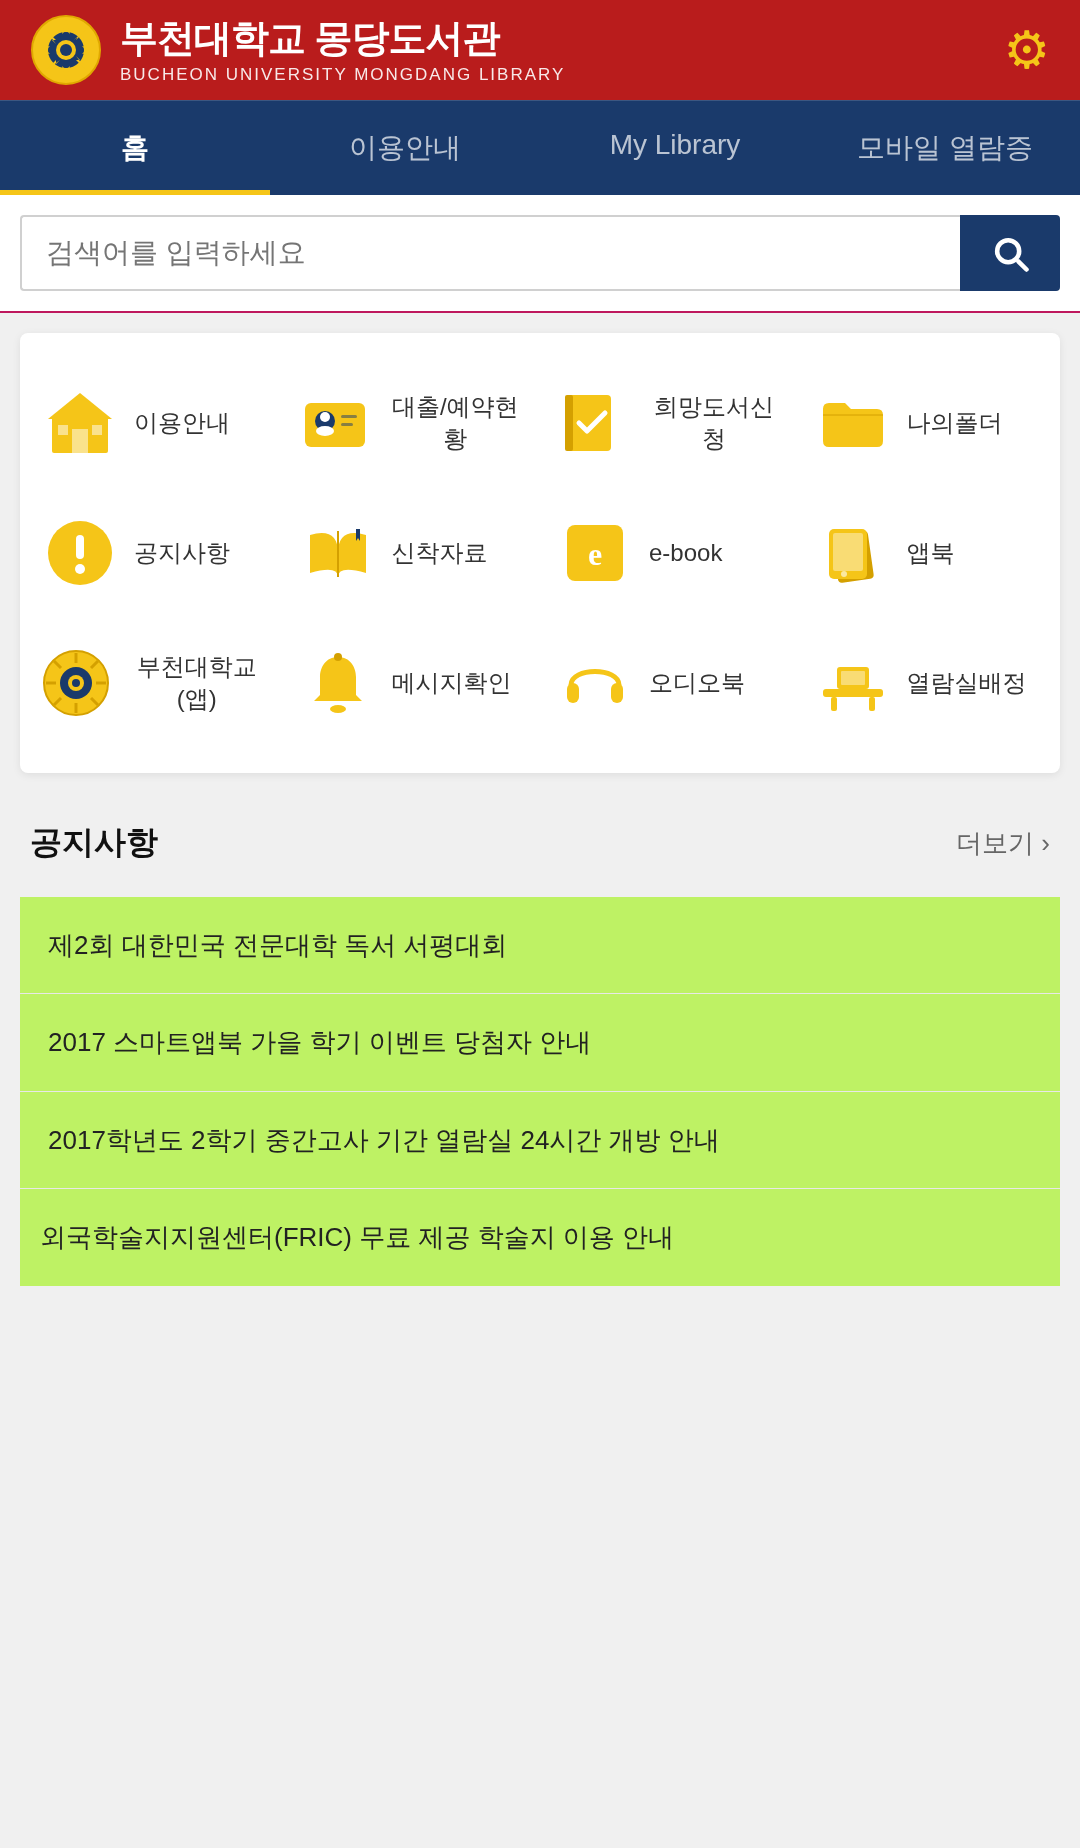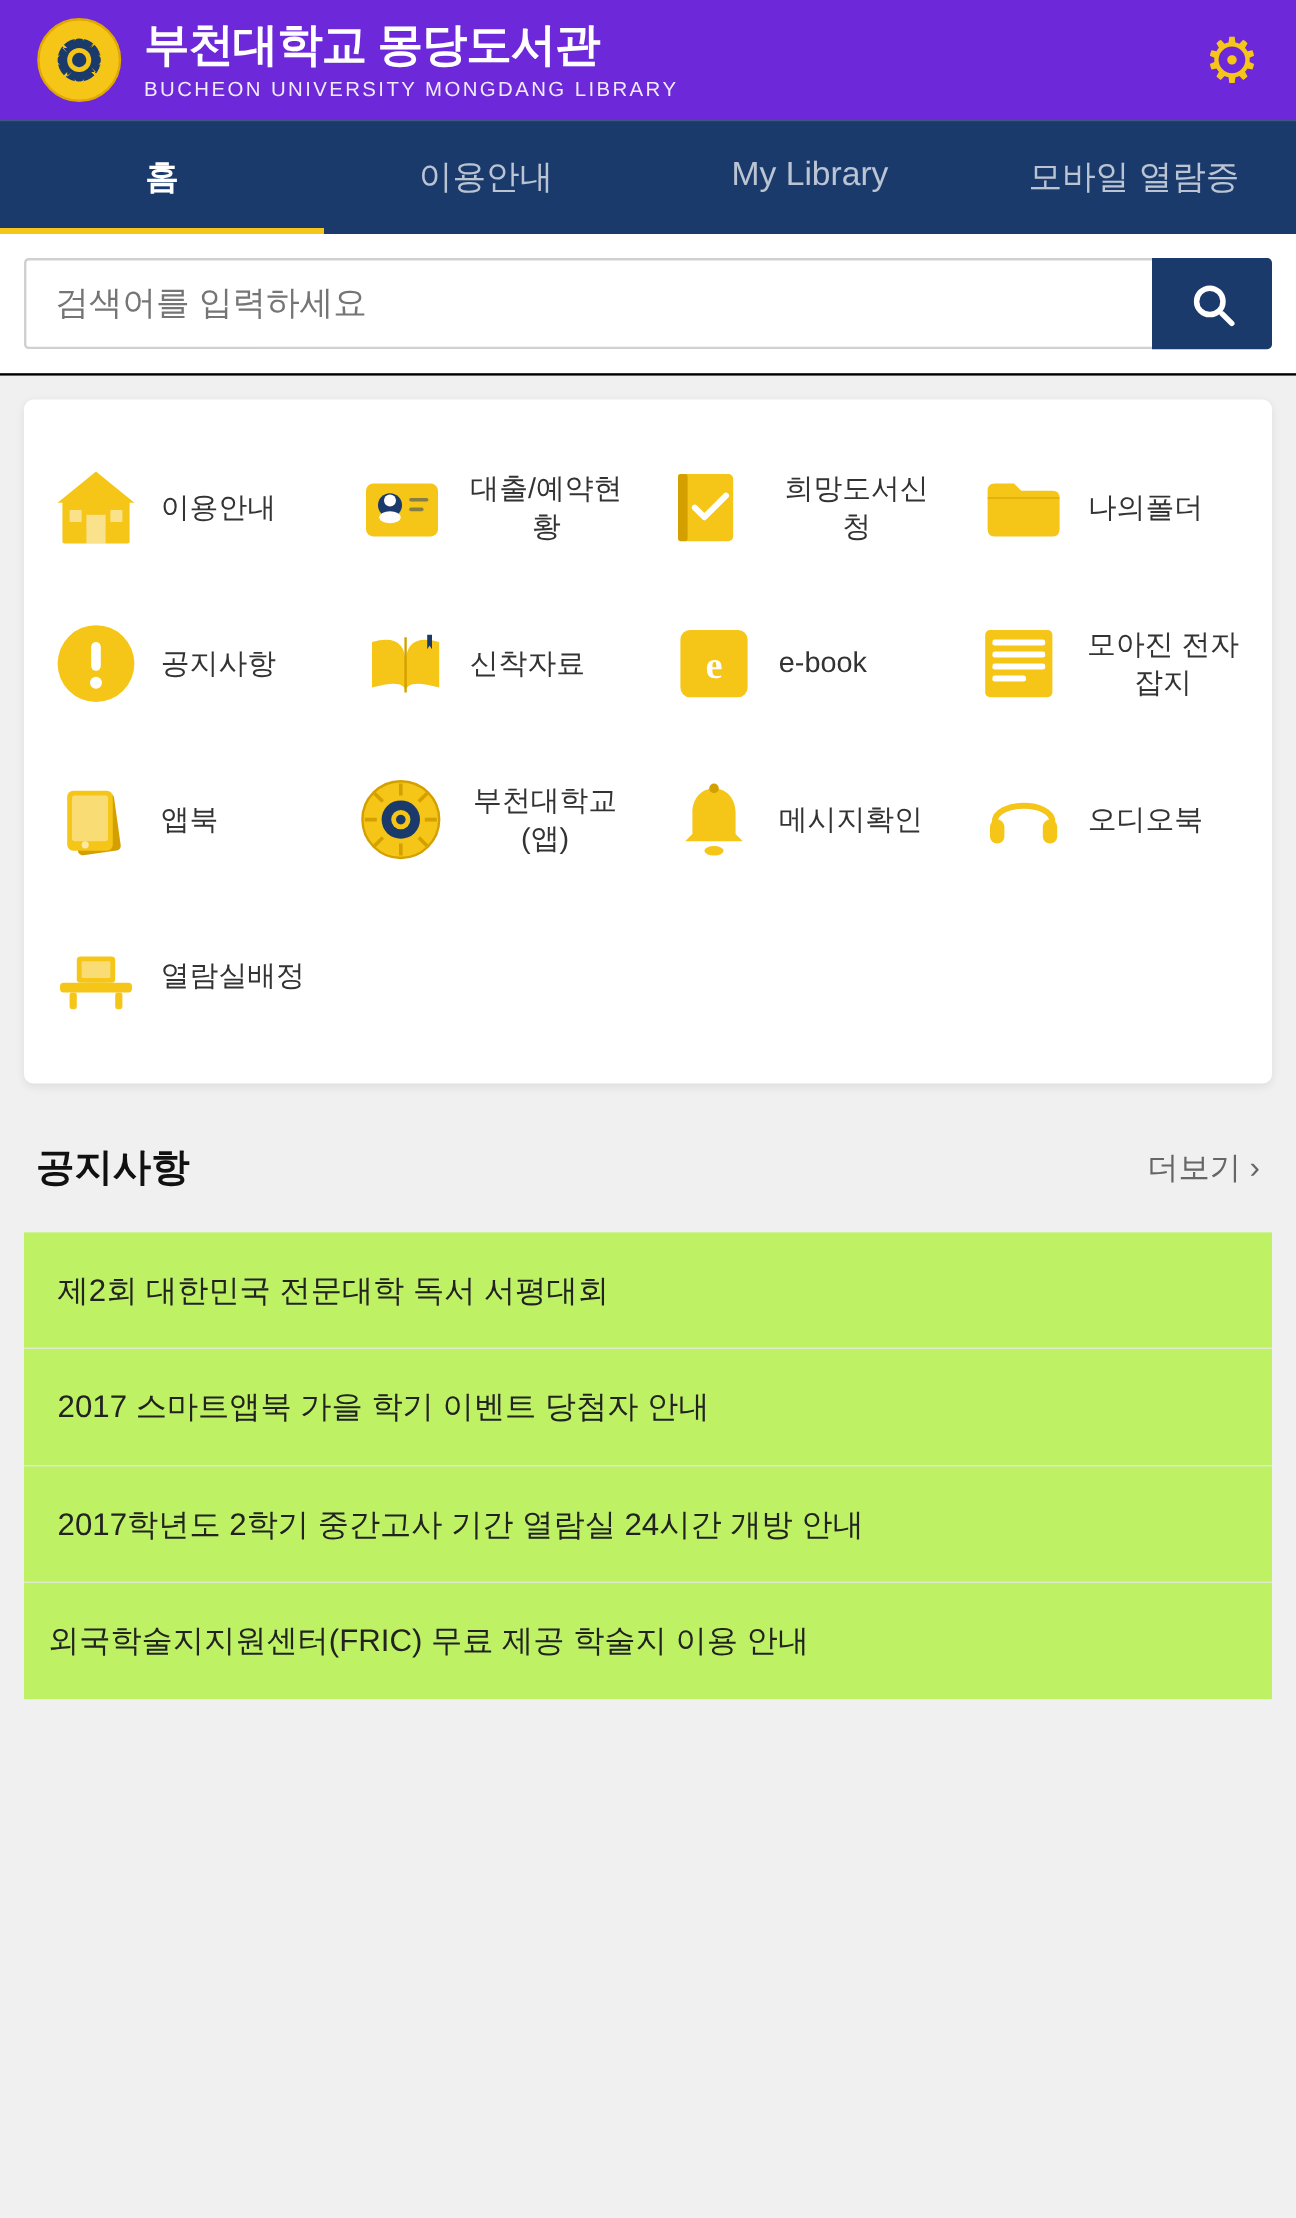--- a/index.html
+++ b/index.html
@@ -7,21 +7,21 @@
     body {
       font-family: 'Apple SD Gothic Neo', 'Malgun Gothic', sans-serif;
       background: #f0f0f0;
       width: 1080px;
       min-height: 1848px;
       overflow-x: hidden;
     }
 
     
     .header {
-      background: #6d28d9;
+      background: #b91c1c;
       display: flex;
       align-items: center;
       justify-content: space-between;
       padding: 18px 30px;
       height: 100px;
     }
     .header-logo {
       display: flex;
       align-items: center;
       gap: 18px;
@@ -78,21 +78,21 @@
       height: 5px;
       background: #f5c518;
     }
 
     
     .search-section {
       background: white;
       padding: 20px 20px;
       display: flex;
       gap: 0;
-      border-bottom: 2px solid #000000;
+      border-bottom: 2px solid #be185d;
     }
     .search-input {
       flex: 1;
       border: 2px solid #d0d0d0;
       border-right: none;
       padding: 20px 24px;
       font-size: 28px;
       color: #999;
       outline: none;
       border-radius: 4px 0 0 4px;
@@ -308,32 +308,20 @@
     <div class="menu-item">
       <div class="menu-icon">
         <svg viewBox="0 0 72 72" fill="none">
           <rect x="8" y="8" width="56" height="56" rx="8" fill="#f5c518"></rect>
           <text x="36" y="48" font-size="32" font-weight="bold" fill="white" text-anchor="middle" font-family="serif">e</text>
         </svg>
       </div>
       <span class="menu-label">e-book</span>
     </div>
 
-    <div class="menu-item">
-      <div class="menu-icon">
-        <svg viewBox="0 0 72 72" fill="none">
-          <rect x="8" y="8" width="56" height="56" rx="4" fill="#f5c518"></rect>
-          <rect x="14" y="16" width="44" height="5" rx="2" fill="white"></rect>
-          <rect x="14" y="26" width="44" height="5" rx="2" fill="white"></rect>
-          <rect x="14" y="36" width="44" height="5" rx="2" fill="white"></rect>
-          <rect x="14" y="46" width="28" height="5" rx="2" fill="white"></rect>
-        </svg>
-      </div>
-      <span class="menu-label">모아진 전자잡지</span>
-    </div>
 
     <div class="menu-item">
       <div class="menu-icon">
         <svg viewBox="0 0 72 72" fill="none">
 
           <rect x="18" y="16" width="36" height="48" rx="4" fill="#d4a000" transform="rotate(-8 36 40)"></rect>
           <rect x="12" y="12" width="38" height="50" rx="5" fill="#f5c518"></rect>
           <rect x="16" y="16" width="30" height="38" rx="2" fill="white" opacity="0.4"></rect>
           <circle cx="27" cy="57" r="3" fill="white" opacity="0.6"></circle>
         </svg>

